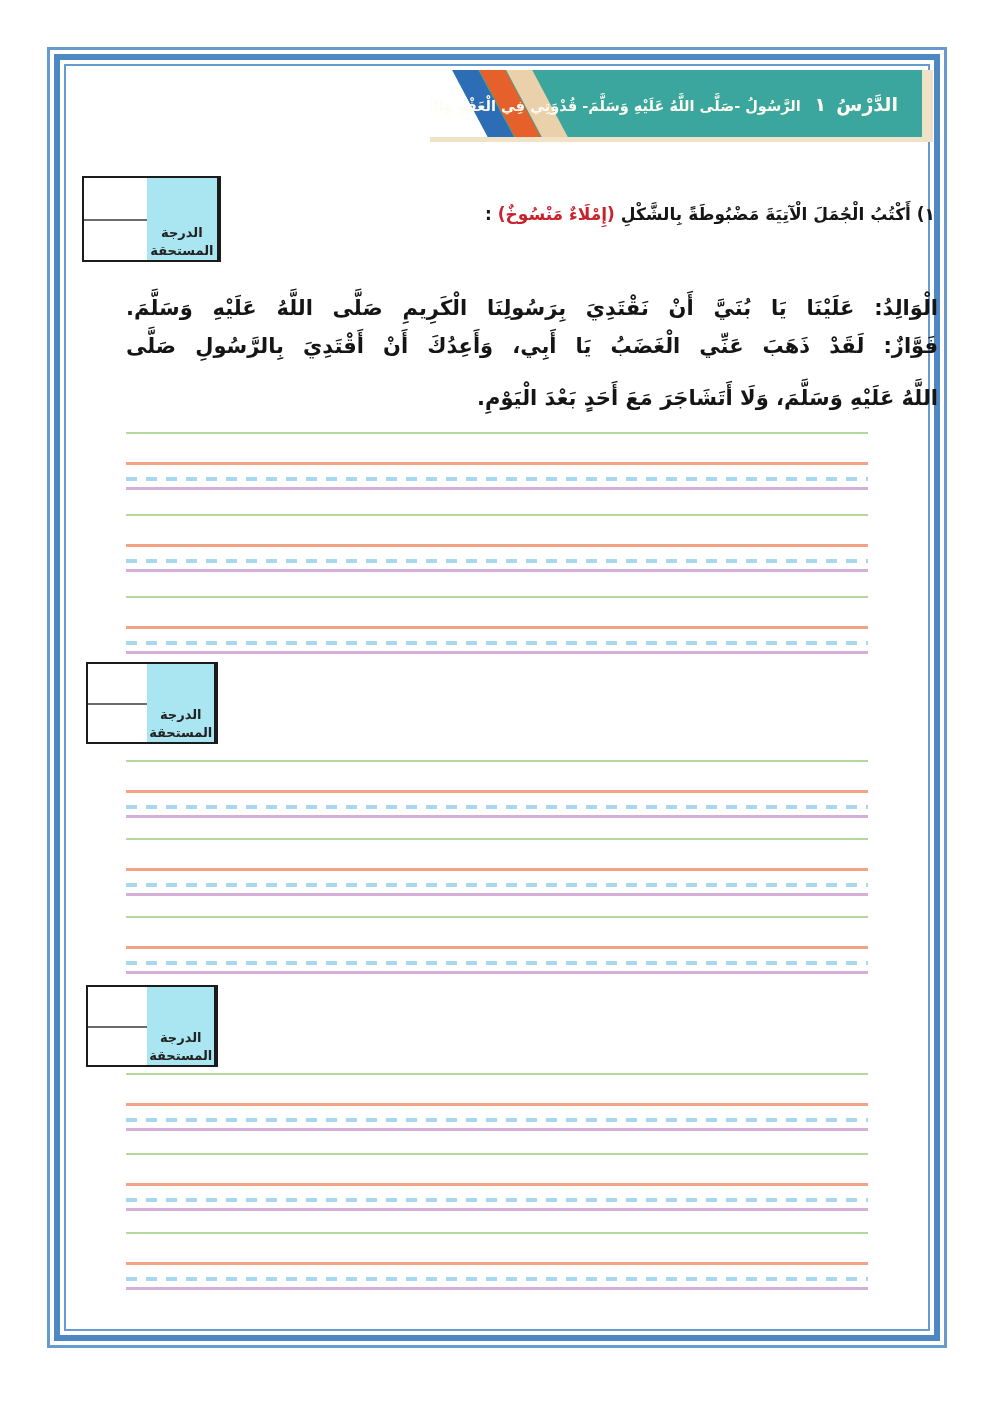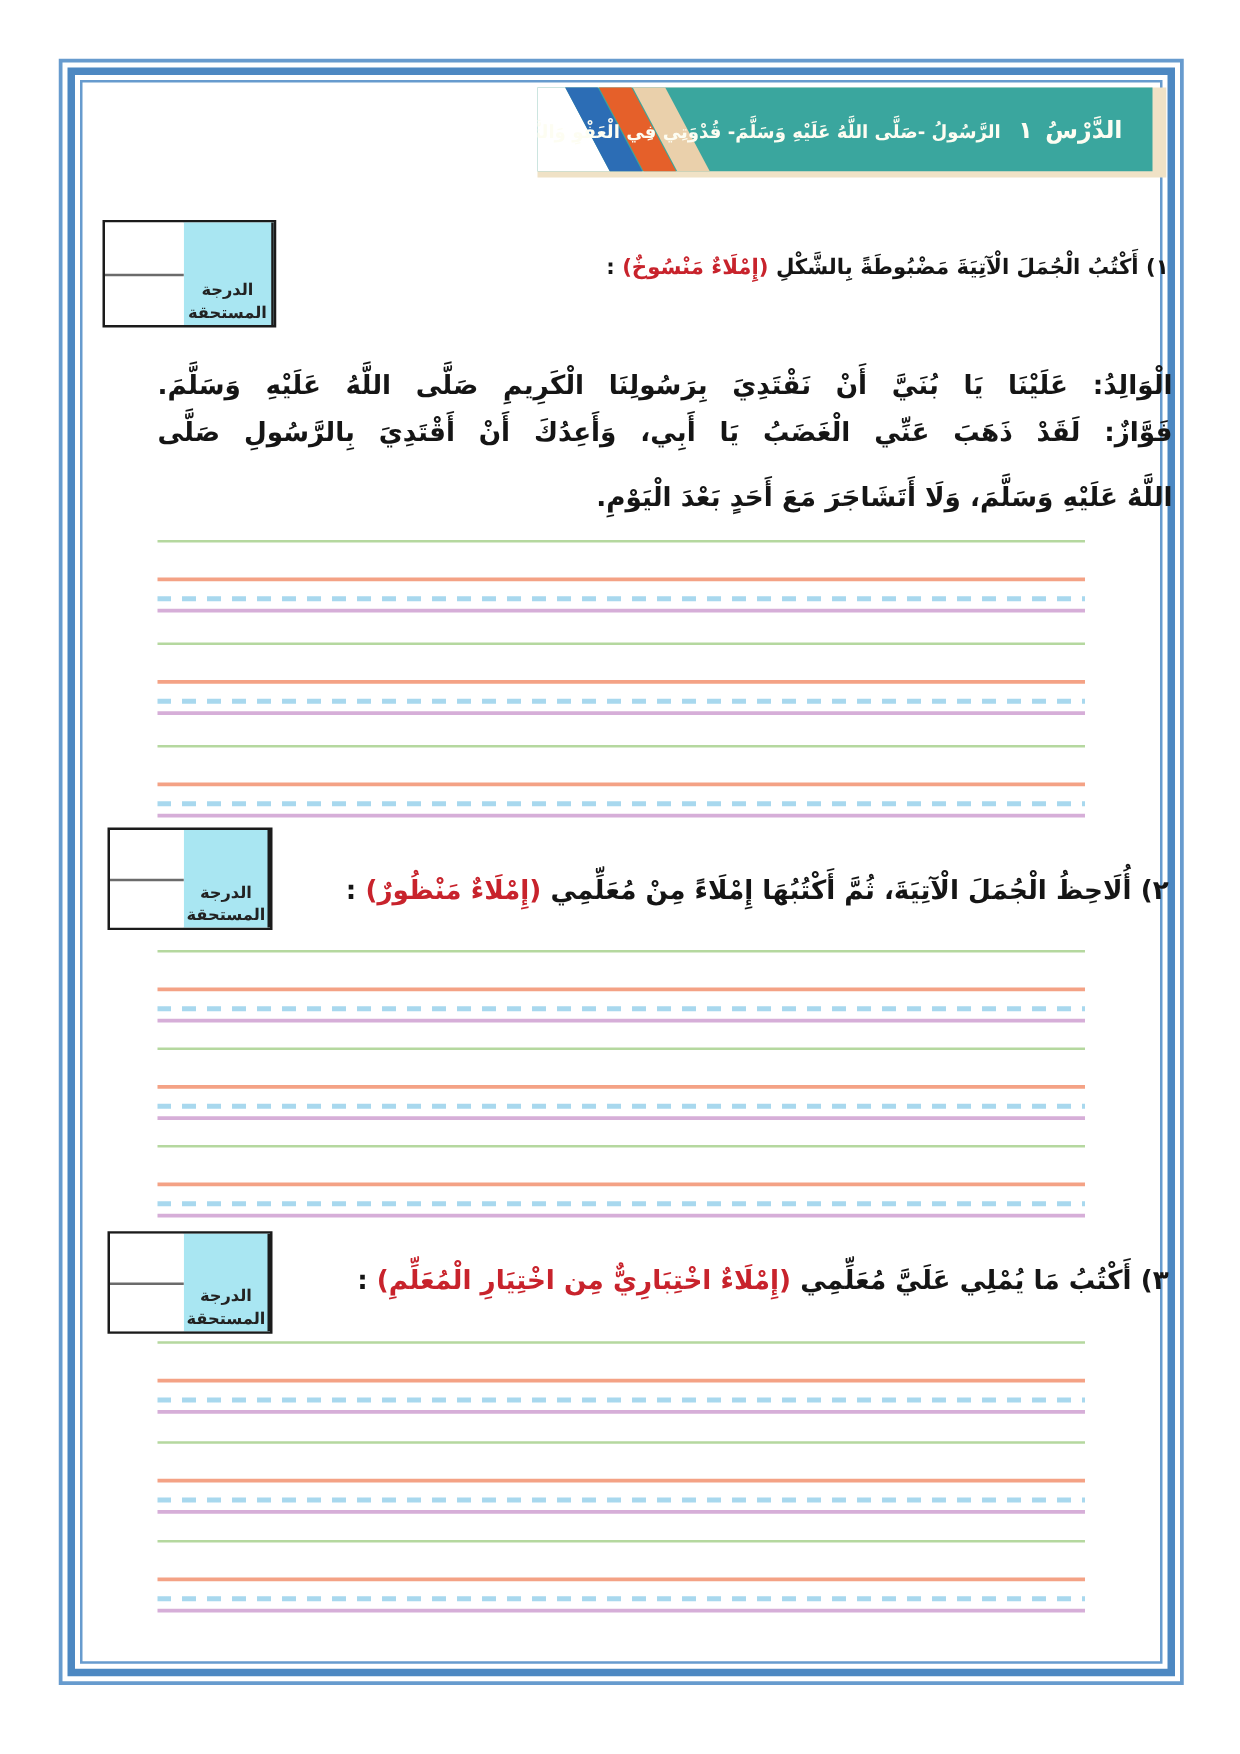--- a/index.html
+++ b/index.html
@@ -101,35 +101,21 @@
     <span> </span>
     <span>أَكْتُبُ الْجُمَلَ الْآتِيَةَ مَضْبُوطَةً بِالشَّكْلِ </span>
     <span class="red">(إِمْلَاءٌ مَنْسُوخٌ)</span>
     <span>:</span>
   </div>
 
   <div class="dlg just dlg-1">الْوَالِدُ: عَلَيْنَا يَا بُنَيَّ أَنْ نَقْتَدِيَ بِرَسُولِنَا الْكَرِيمِ صَلَّى اللَّهُ عَلَيْهِ وَسَلَّمَ.</div>
   <div class="dlg start dlg-3">اللَّهُ عَلَيْهِ وَسَلَّمَ، وَلَا أَتَشَاجَرَ مَعَ أَحَدٍ بَعْدَ الْيَوْمِ.</div>
   <div class="dlg just dlg-2">فَوَّازٌ: لَقَدْ ذَهَبَ عَنِّي الْغَضَبُ يَا أَبِي، وَأَعِدُكَ أَنْ أَقْتَدِيَ بِالرَّسُولِ صَلَّى</div>
 
-  <div class="ex ex-2">
-    <span>٢)</span>
-    <span> </span>
-    <span>أُلَاحِظُ الْجُمَلَ الْآتِيَةَ، ثُمَّ أَكْتُبُهَا إِمْلَاءً مِنْ مُعَلِّمِي </span>
-    <span class="red">(إِمْلَاءٌ مَنْظُورٌ)</span>
-    <span>:</span>
-  </div>
 
-  <div class="ex ex-3">
-    <span>٣)</span>
-    <span> </span>
-    <span>أَكْتُبُ مَا يُمْلِي عَلَيَّ مُعَلِّمِي </span>
-    <span class="red">(إِمْلَاءٌ اخْتِبَارِيٌّ مِن اخْتِيَارِ الْمُعَلِّمِ)</span>
-    <span>:</span>
-  </div>
 
   <div class="lines-layer">
       <div class="wrow" style="top: 432px;">
         <div class="wl g" style="background: rgb(181, 216, 159);"></div>
         <div class="wl o" style="background: rgb(244, 162, 133);"></div>
         <div class="wl b" style="background-image: repeating-linear-gradient(90deg, rgb(168, 216, 238) 0px, rgb(168, 216, 238) 11px, transparent 11px, transparent 20px);"></div>
         <div class="wl p" style="background: rgb(214, 174, 216);"></div>
       </div>
       <div class="wrow" style="top: 514px;">
         <div class="wl g" style="background: rgb(181, 216, 159);"></div>

